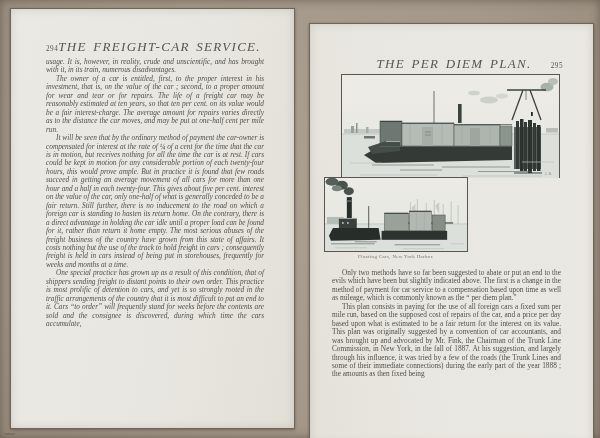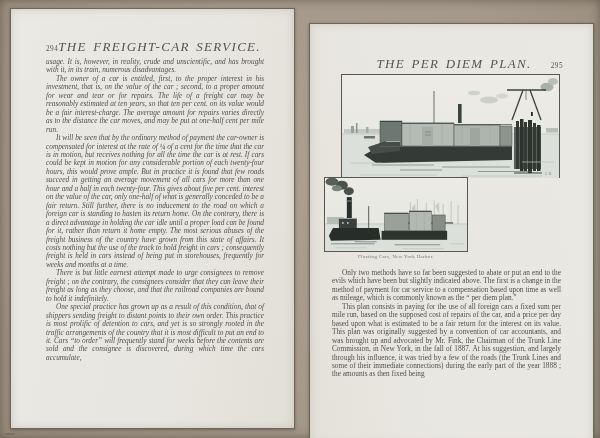--- a/index.html
+++ b/index.html
@@ -55,21 +55,20 @@
   <div class="page left">
     <div class="header-row">
       <span class="pagenum">294</span>
       <span class="running-title">THE FREIGHT-CAR SERVICE.</span>
       <span class="pagenum right-n"></span>
     </div>
     <div class="body-text">
         <p>usage.  It is, however, in reality, crude and unscientific, and has brought with it, in its train, numerous disadvantages.</p>
         <p class="indent">The owner of a car is entitled, first, to the proper interest in his investment, that is, on the value of the car ; second, to a proper amount for wear and tear or for repairs.  The life of a freight car may be reasonably estimated at ten years, so that ten per cent. on its value would be a fair interest-charge.  The average amount for repairs varies directly as to the distance the car moves, and may be put at one-half cent per mile run.</p>
         <p class="indent">It will be seen that by the ordinary method of payment the car-owner is compensated for interest at the rate of ¼ of a cent for the time that the car is in motion, but receives nothing for all the time the car is at rest.  If cars could be kept in motion for any considerable portion of each twenty-four hours, this would prove ample. But in practice it is found that few roads succeed in getting an average movement of all cars for more than one hour and a half in each twenty-four.  This gives about five per cent. interest on the value of the car, only one-half of what is generally conceded to be a fair return.  Still further, there is no inducement to the road on which a foreign car is standing to hasten its return home.  On the contrary, there is a direct advantage in holding the car idle until a proper load can be found for it, rather than return it home empty. The most serious abuses of the freight business of the country have grown from this state of affairs.  It costs nothing but the use of the track to hold freight in cars ; consequently freight is held in cars instead of being put in storehouses, frequently for weeks and months at a time.</p>
-        <p class="indent">There is but little earnest attempt made to urge consignees to remove freight ; on the contrary, the consignees consider that they can leave their freight as long as they choose, and that the railroad companies are bound to hold it indefinitely.</p>
         <p class="indent">One special practice has grown up as a result of this condition, that of shippers sending freight to distant points to their own order.  This practice is most prolific of detention to cars, and yet is so strongly rooted in the traffic arrangements of the country that it is most difficult to put an end to it.  Cars “to order” will frequently stand for weeks before the contents are sold and the consignee is discovered, during which time the cars accumulate,</p>
       </div>
   </div>
 
   <div class="page right">
     <div class="header-row">
       <span class="pagenum"></span>
       <span class="running-title">THE PER DIEM PLAN.</span>
       <span class="pagenum right-n">295</span>
     </div>

